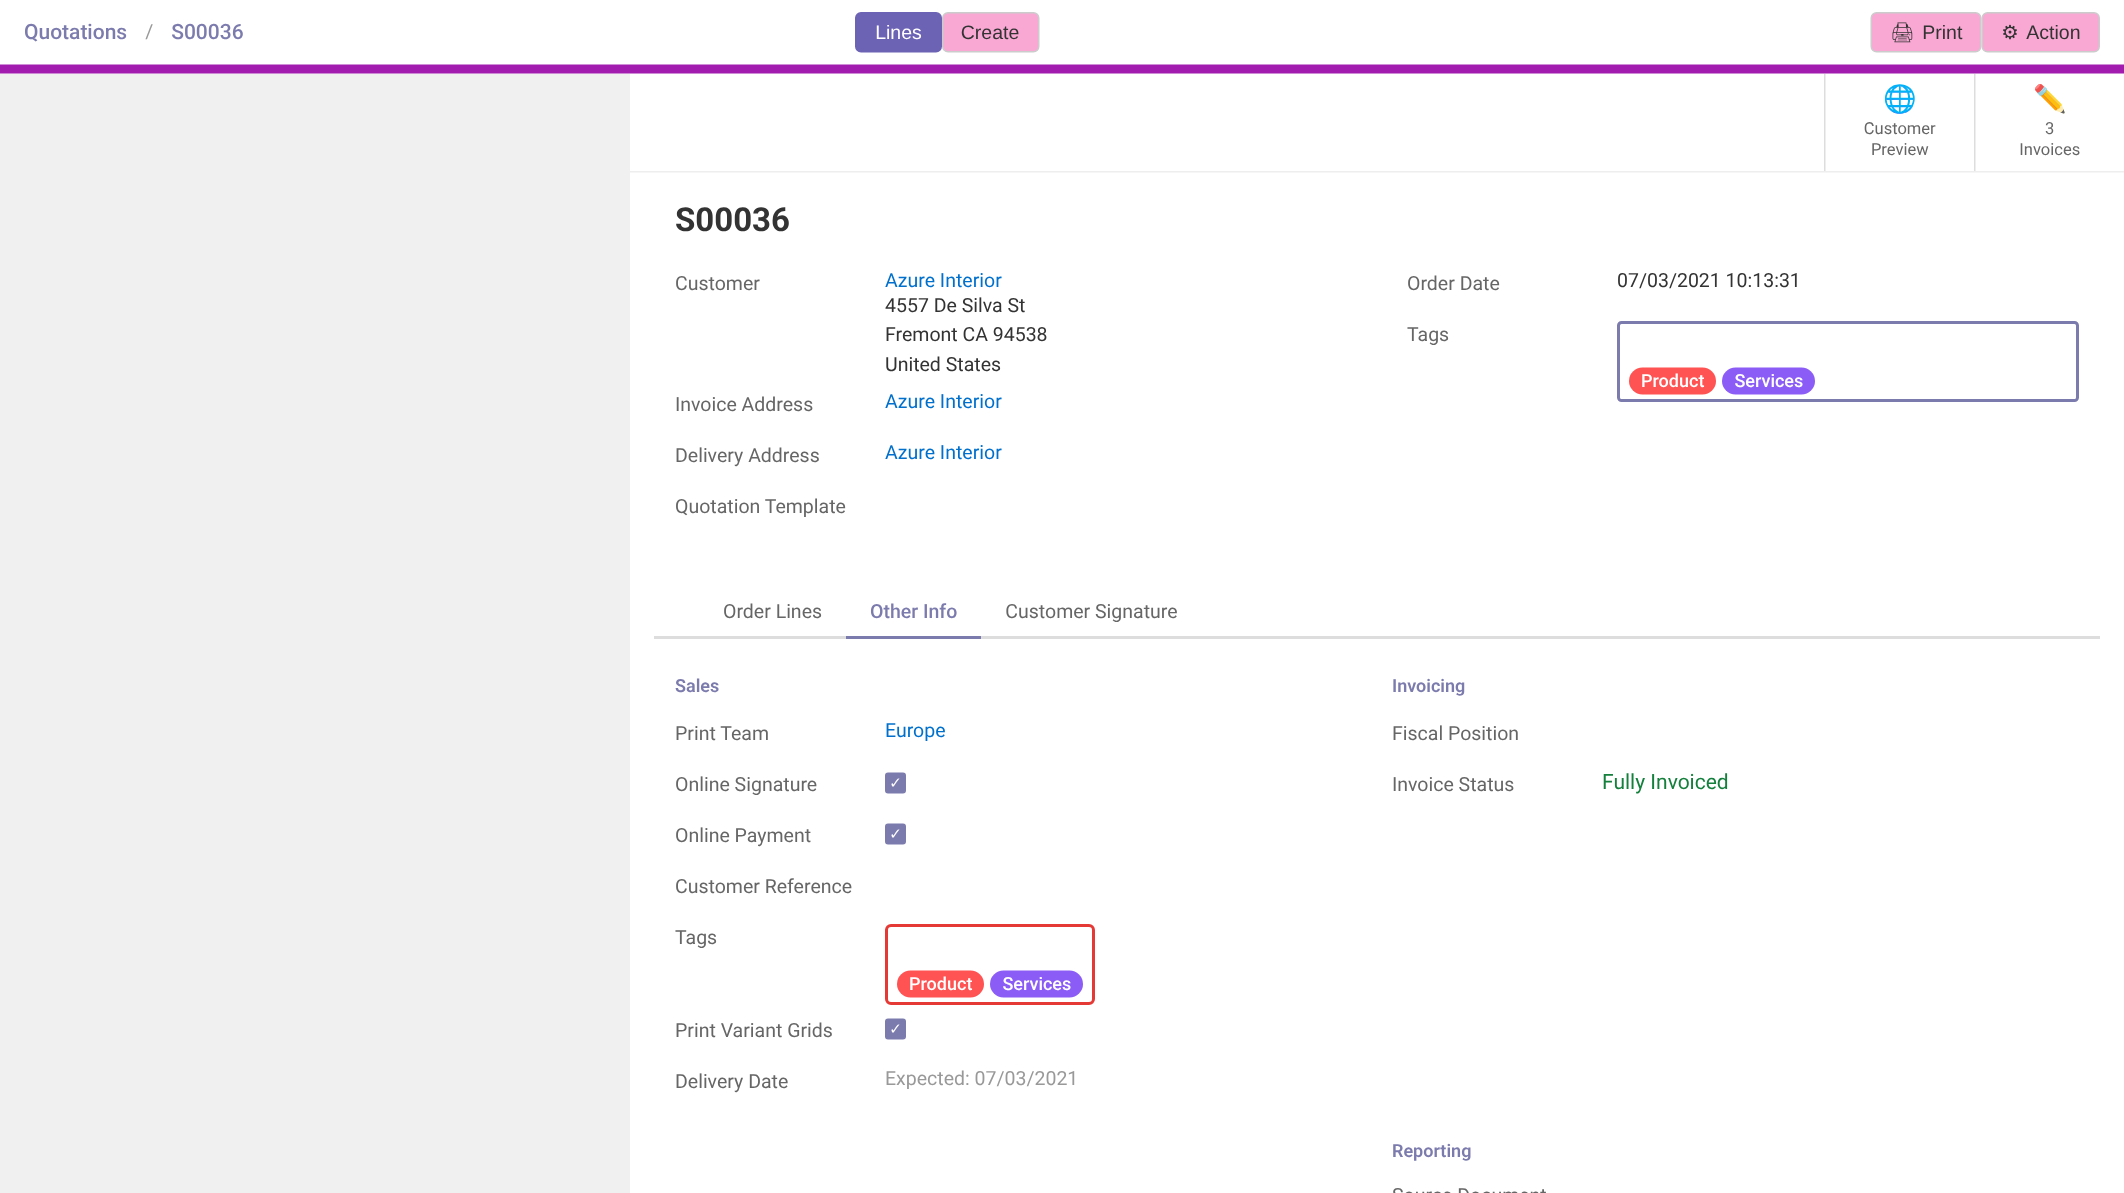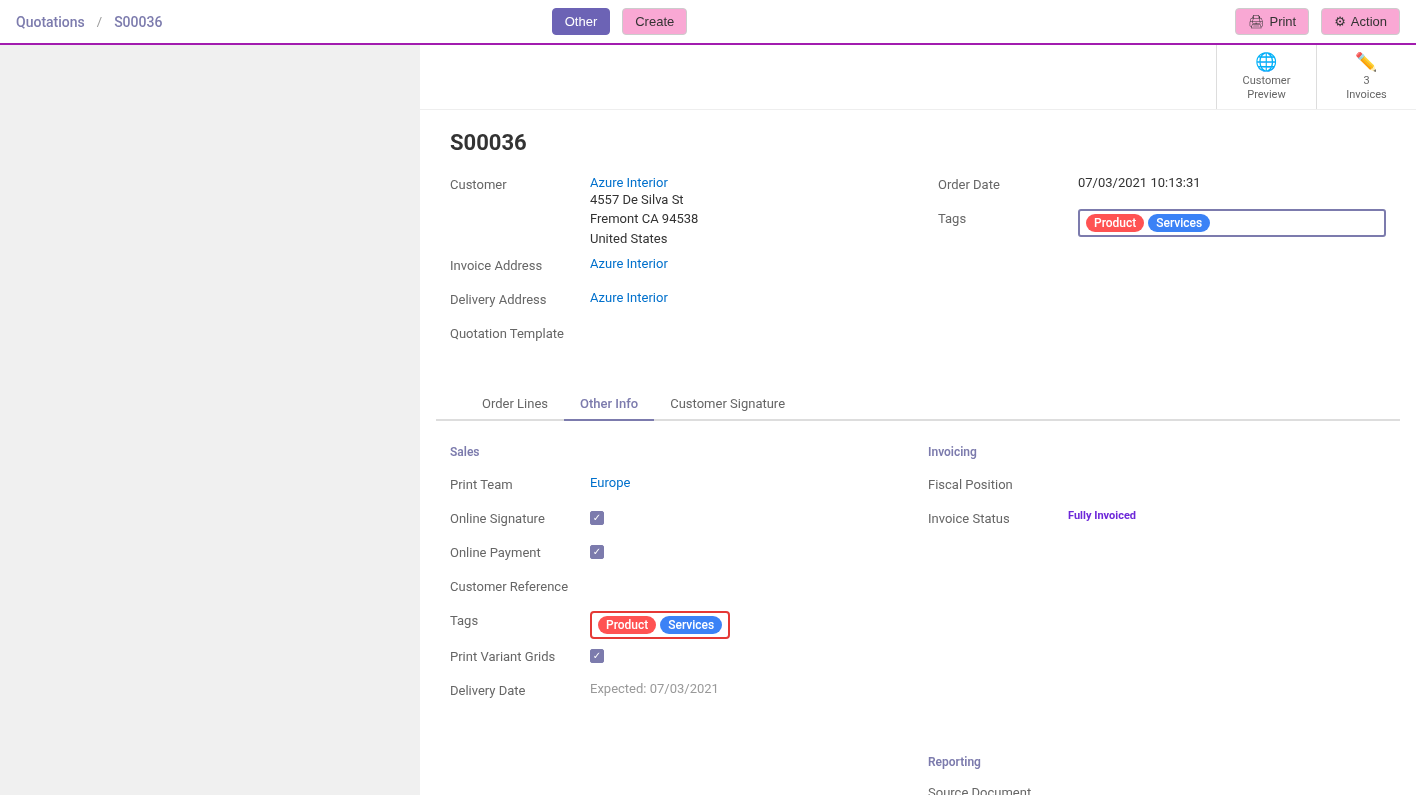--- a/index.html
+++ b/index.html
@@ -1,23 +1,23 @@
 <!DOCTYPE html>
 <html><head>
   <meta charset="utf-8">
   <style>
     * { box-sizing: border-box; margin: 0; padding: 0; }
     body { font-family: -apple-system, BlinkMacSystemFont, 'Segoe UI', Roboto, sans-serif; font-size: 13px; background: #f0f0f0; color: #333; }
 
     .top-bar {
       background: #fff;
-      border-bottom: 2px solid #a21caf;
+      border-bottom: 6px solid #a21caf;
       padding: 8px 16px;
       display: flex;
-      gap: 12px;
+      gap: 0;
       position: relative;
       z-index: 10;
     }
     .top-bar-left { display: flex; align-items: center; gap: 8px; flex: 1; }
     .breadcrumb { color: #7c7bad; font-size: 14px; font-weight: 500; }
     .breadcrumb-sep { color: #999; margin: 0 4px; }
     .breadcrumb-current { color: #7c7bad; font-size: 14px; font-weight: 500; }
 
     .btn { border: 1px solid #ccc; background: #f9a8d4; padding: 5px 12px; border-radius: 4px; cursor: pointer; font-size: 13px; color: #333; display: flex; align-items: center; gap: 5px; }
     .btn-primary { background: #6c63b5; color: #fff; border-color: #6c63b5; }
@@ -33,23 +33,23 @@
     .form-section { padding: 0 30px 20px; }
     .form-grid { display: grid; grid-template-columns: 1fr 1fr; gap: 0; }
     .form-left { padding-right: 40px; }
     .form-right { padding-left: 20px; }
 
     .field-row { display: flex; align-items: flex-start; margin-bottom: 8px; min-height: 26px; }
     .field-label { width: 140px; flex-shrink: 0; color: #666; font-size: 13px; padding-top: 2px; }
     .field-value { flex: 1; color: #333; font-size: 13px; }
     .field-value a, .field-value .link { color: #0070cc; text-decoration: none; cursor: pointer; }
     .field-value .address { line-height: 1.5; }
-    .tag-badge { padding: 2px 8px; border-radius: 10px; font-size: 12px; font-weight: 500; }
+    .tag-badge { padding: 2px 8px; border-radius: 10px; font-size: 12px; font-weight: 500; margin-top: 26px; }
     .tag-product { background: #ff5252; color: #fff; }
-    .tag-services { background: #3b82f6; color: #fff; }
+    .tag-services { background: #8b5cf6; color: #fff; }
 
     .tags-box { border: 2px solid #7c7bad; border-radius: 3px; padding: 3px 6px; display: flex; align-items: center; gap: 4px; }
 
     .tabs { display: flex; border-bottom: 2px solid #ddd; margin: 10px 16px 0; padding: 0 30px; }
     .tab { padding: 8px 16px; cursor: pointer; font-size: 13px; color: #666; border-bottom: 2px solid transparent; margin-bottom: -2px; }
     .tab.active { color: #7c7bad; border-bottom-color: #7c7bad; font-weight: 500; }
 
     .tab-content { padding: 24px 30px; }
 
     .section-title { font-size: 12px; font-weight: 600; color: #7c7bad; margin-bottom: 16px; }
@@ -59,40 +59,40 @@
 
     .checkbox-display { width: 14px; height: 14px; border: 1px solid #bbb; background: #f8f8f8; display: inline-flex; align-items: center; justify-content: center; border-radius: 2px; }
     .checkbox-checked { background: #7c7bad; border-color: #7c7bad; color: #fff; font-size: 10px; }
 
     .salesperson-avatar { width: 20px; height: 20px; border-radius: 50%; background: #c0392b; display: inline-flex; align-items: center; justify-content: center; color: #fff; font-size: 10px; font-weight: bold; vertical-align: middle; margin-right: 4px; }
 
     .tags-with-border { border: 2px solid #e53935; border-radius: 4px; padding: 3px 6px; display: inline-flex; gap: 4px; }
 
     .delivery-section { margin-top: 8px; }
 
-    .invoice-status-value { color: #6d28d9; font-size: 11px; font-weight: 700; }
+    .invoice-status-value { color: #15803d; font-size: 14px; font-weight: 400; }
 
     .reporting-fields { margin-top: 10px; }
     .reporting-field-label { color: #666; font-size: 13px; margin-bottom: 6px; }
 
     .top-right-actions { display: flex; align-items: center; gap: 0; }
     .top-action-item { display: flex; flex-direction: column; align-items: center; justify-content: center; padding: 6px 16px; border-left: 1px solid #ddd; cursor: pointer; min-width: 100px; }
     .top-action-icon { font-size: 18px; color: #7c7bad; margin-bottom: 2px; }
     .top-action-label { font-size: 11px; color: #666; text-align: center; line-height: 1.3; }
   </style>
 </head>
 <body>
 
 <div class="top-bar">
   <div class="top-bar-left">
     <span class="breadcrumb">Quotations</span>
     <span class="breadcrumb-sep">/</span>
     <span class="breadcrumb-current">S00036</span>
   </div>
-  <button class="btn btn-primary">Other</button>
+  <button class="btn btn-primary">Lines</button>
   <button class="btn">Create</button>
   <div style="flex:1"></div>
   <button class="btn">
     <span>🖨</span>
     <span>Print</span>
   </button>
   <button class="btn">
     <span>⚙</span>
     <span>Action</span>
   </button>

